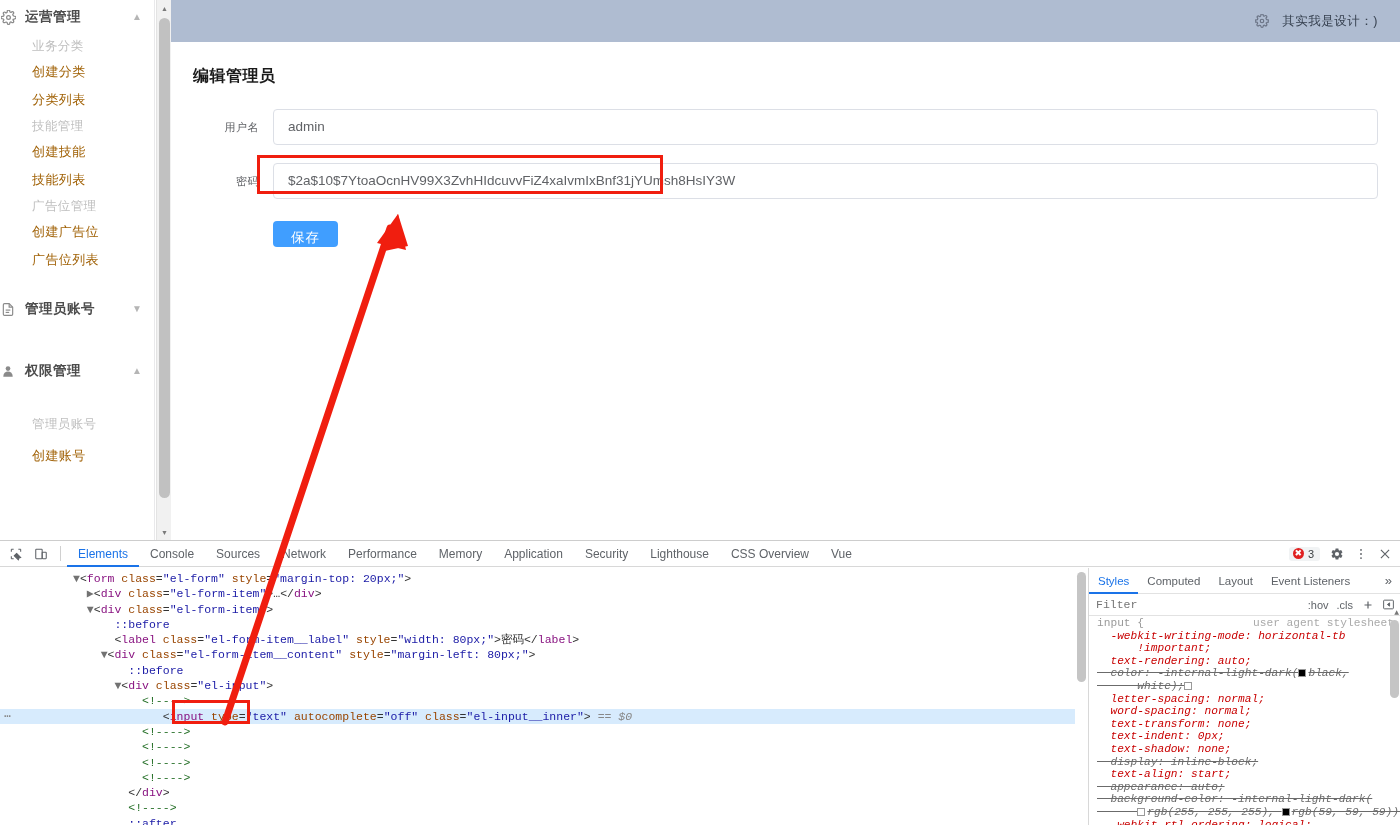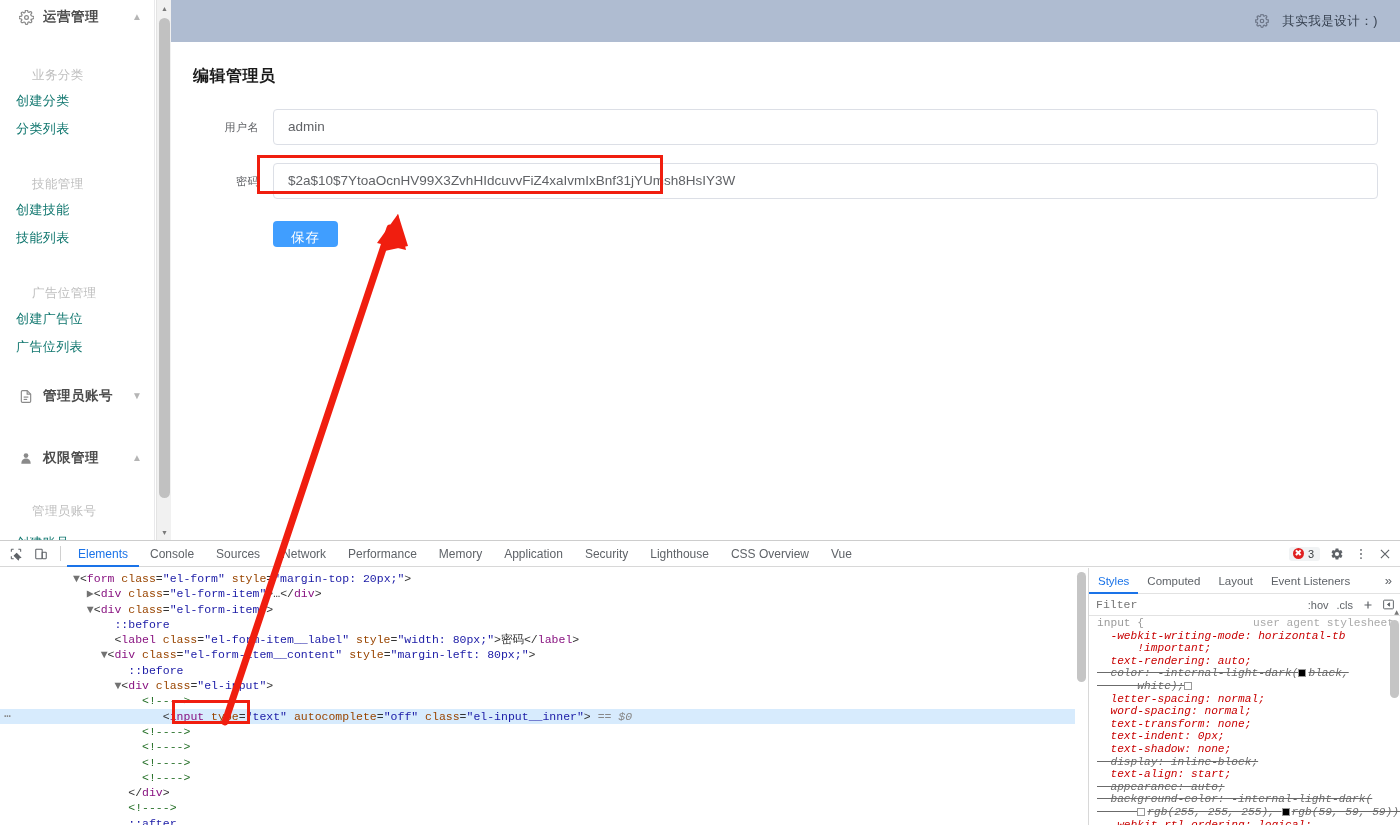--- a/index.html
+++ b/index.html
@@ -15,37 +15,37 @@
   
   .app-area { position: absolute; left:0; top:0; width:1400px; height:540px; background:#fff; overflow:hidden; }
 
   
   .sidebar {
     position:absolute; left:0; top:0; width:155px; height:540px;
     background:#fff; border-right:1px solid #e9e9eb;
     overflow:hidden;
   }
   .menu-group-head {
-    display:flex; align-items:center; height:34px; padding-left:18px; padding-right:12px;
+    display:flex; align-items:center; height:34px; padding-right:12px;
     color:#4c4c4c; font-size:13.5px; font-weight:600; cursor:pointer;justify-content:center;
   }
   .menu-group-head .mg-icon {
     width:16px; height:16px; margin-right:9px; flex:0 0 16px;
     display:flex; align-items:center; justify-content:center; color:#8a8a8a;
   }
   .menu-group-head .mg-label { flex:1 1 auto; letter-spacing:0.5px; }
   .menu-group-head .mg-arrow { flex:0 0 10px; color:#b5b5b5; font-size:10px; line-height:1; }
 
   .menu-sub {
     display:flex; align-items:center; height:24px; padding-left:32px;
-    font-size:12.5px; color:#bfbfbf; cursor:pointer; letter-spacing:.4px;margin-top:29px;
+    font-size:12.5px; color:#bfbfbf; cursor:pointer; letter-spacing:.4px;
   }
   .menu-item {
-    display:flex; align-items:center; height:28px; padding-left:16px;
-    font-size:13px; color:#0f766e; cursor:pointer; letter-spacing:.4px; font-weight:500;
+    display:flex; align-items:center; height:28px; padding-left:32px;
+    font-size:13px; color:#a16207; cursor:pointer; letter-spacing:.4px; font-weight:500;
   }
 
   
   .sb-track {
     position:absolute; left:156px; top:0; width:15px; height:540px;
     background:#f1f1f1; border-left:1px solid #e3e3e3;
   }
   .sb-arrow-up, .sb-arrow-dn {
     position:absolute; left:0; width:15px; height:16px; background:#f1f1f1;
     display:flex; align-items:center; justify-content:center; color:#7a7a7a; font-size:7px;

